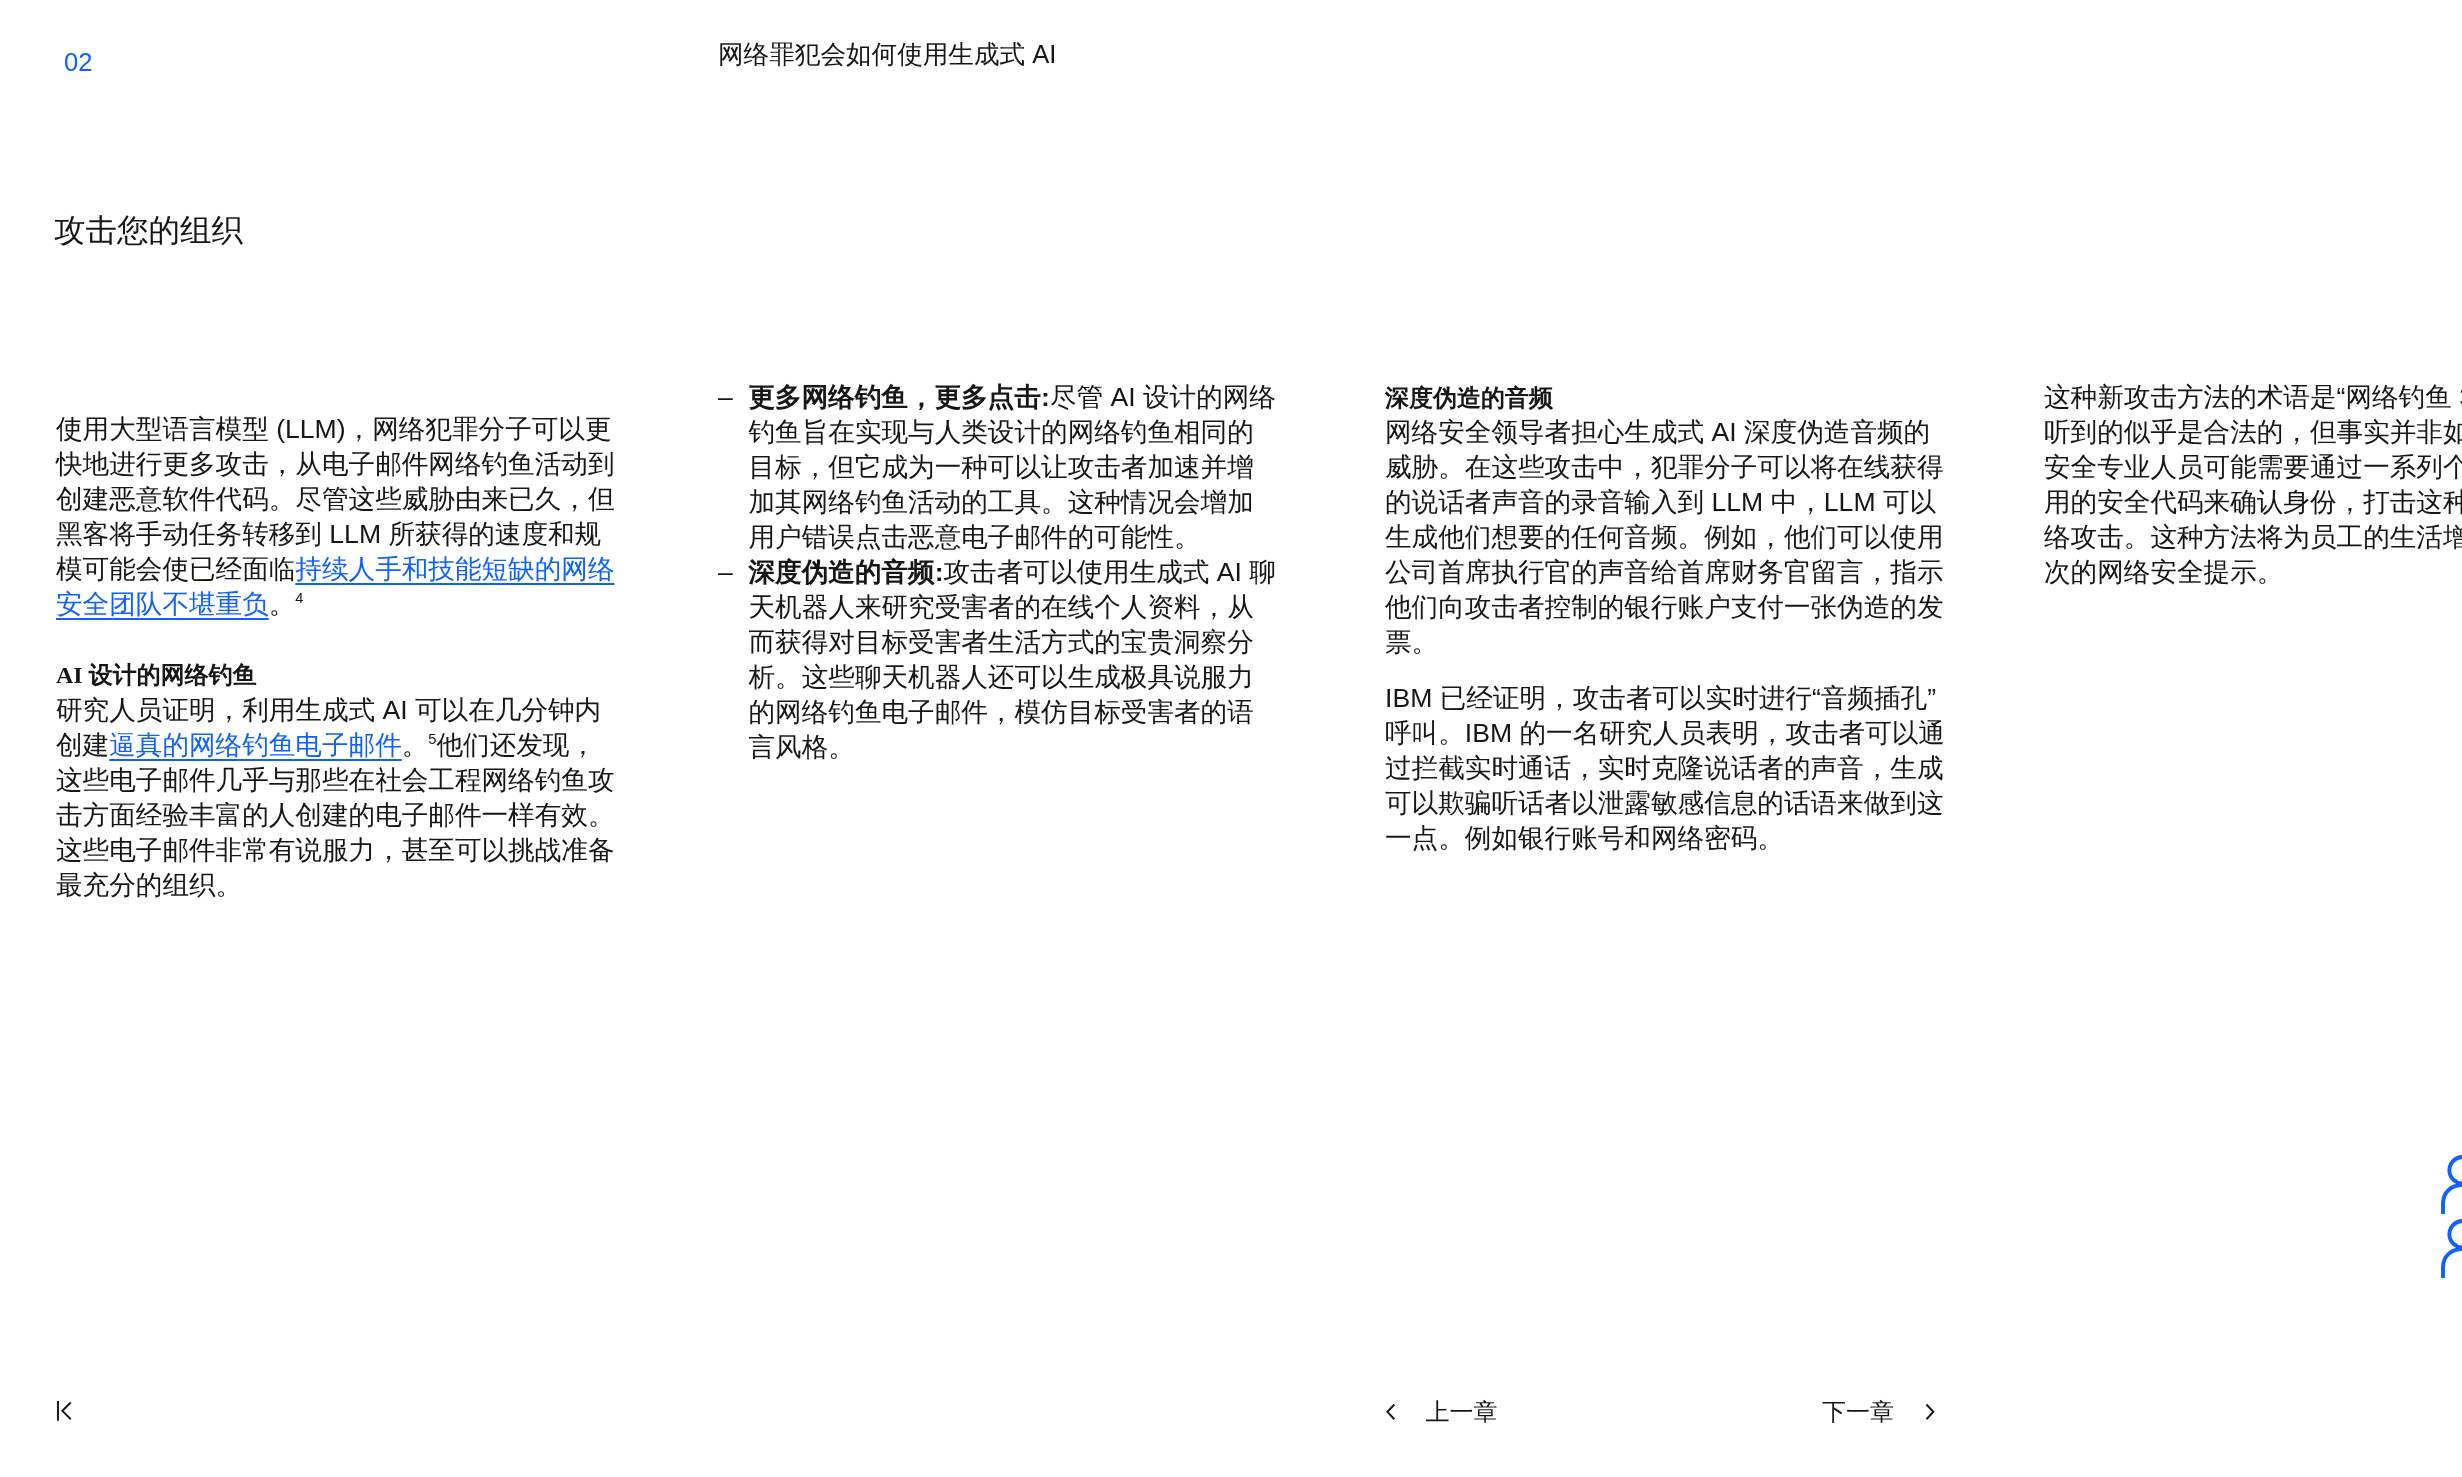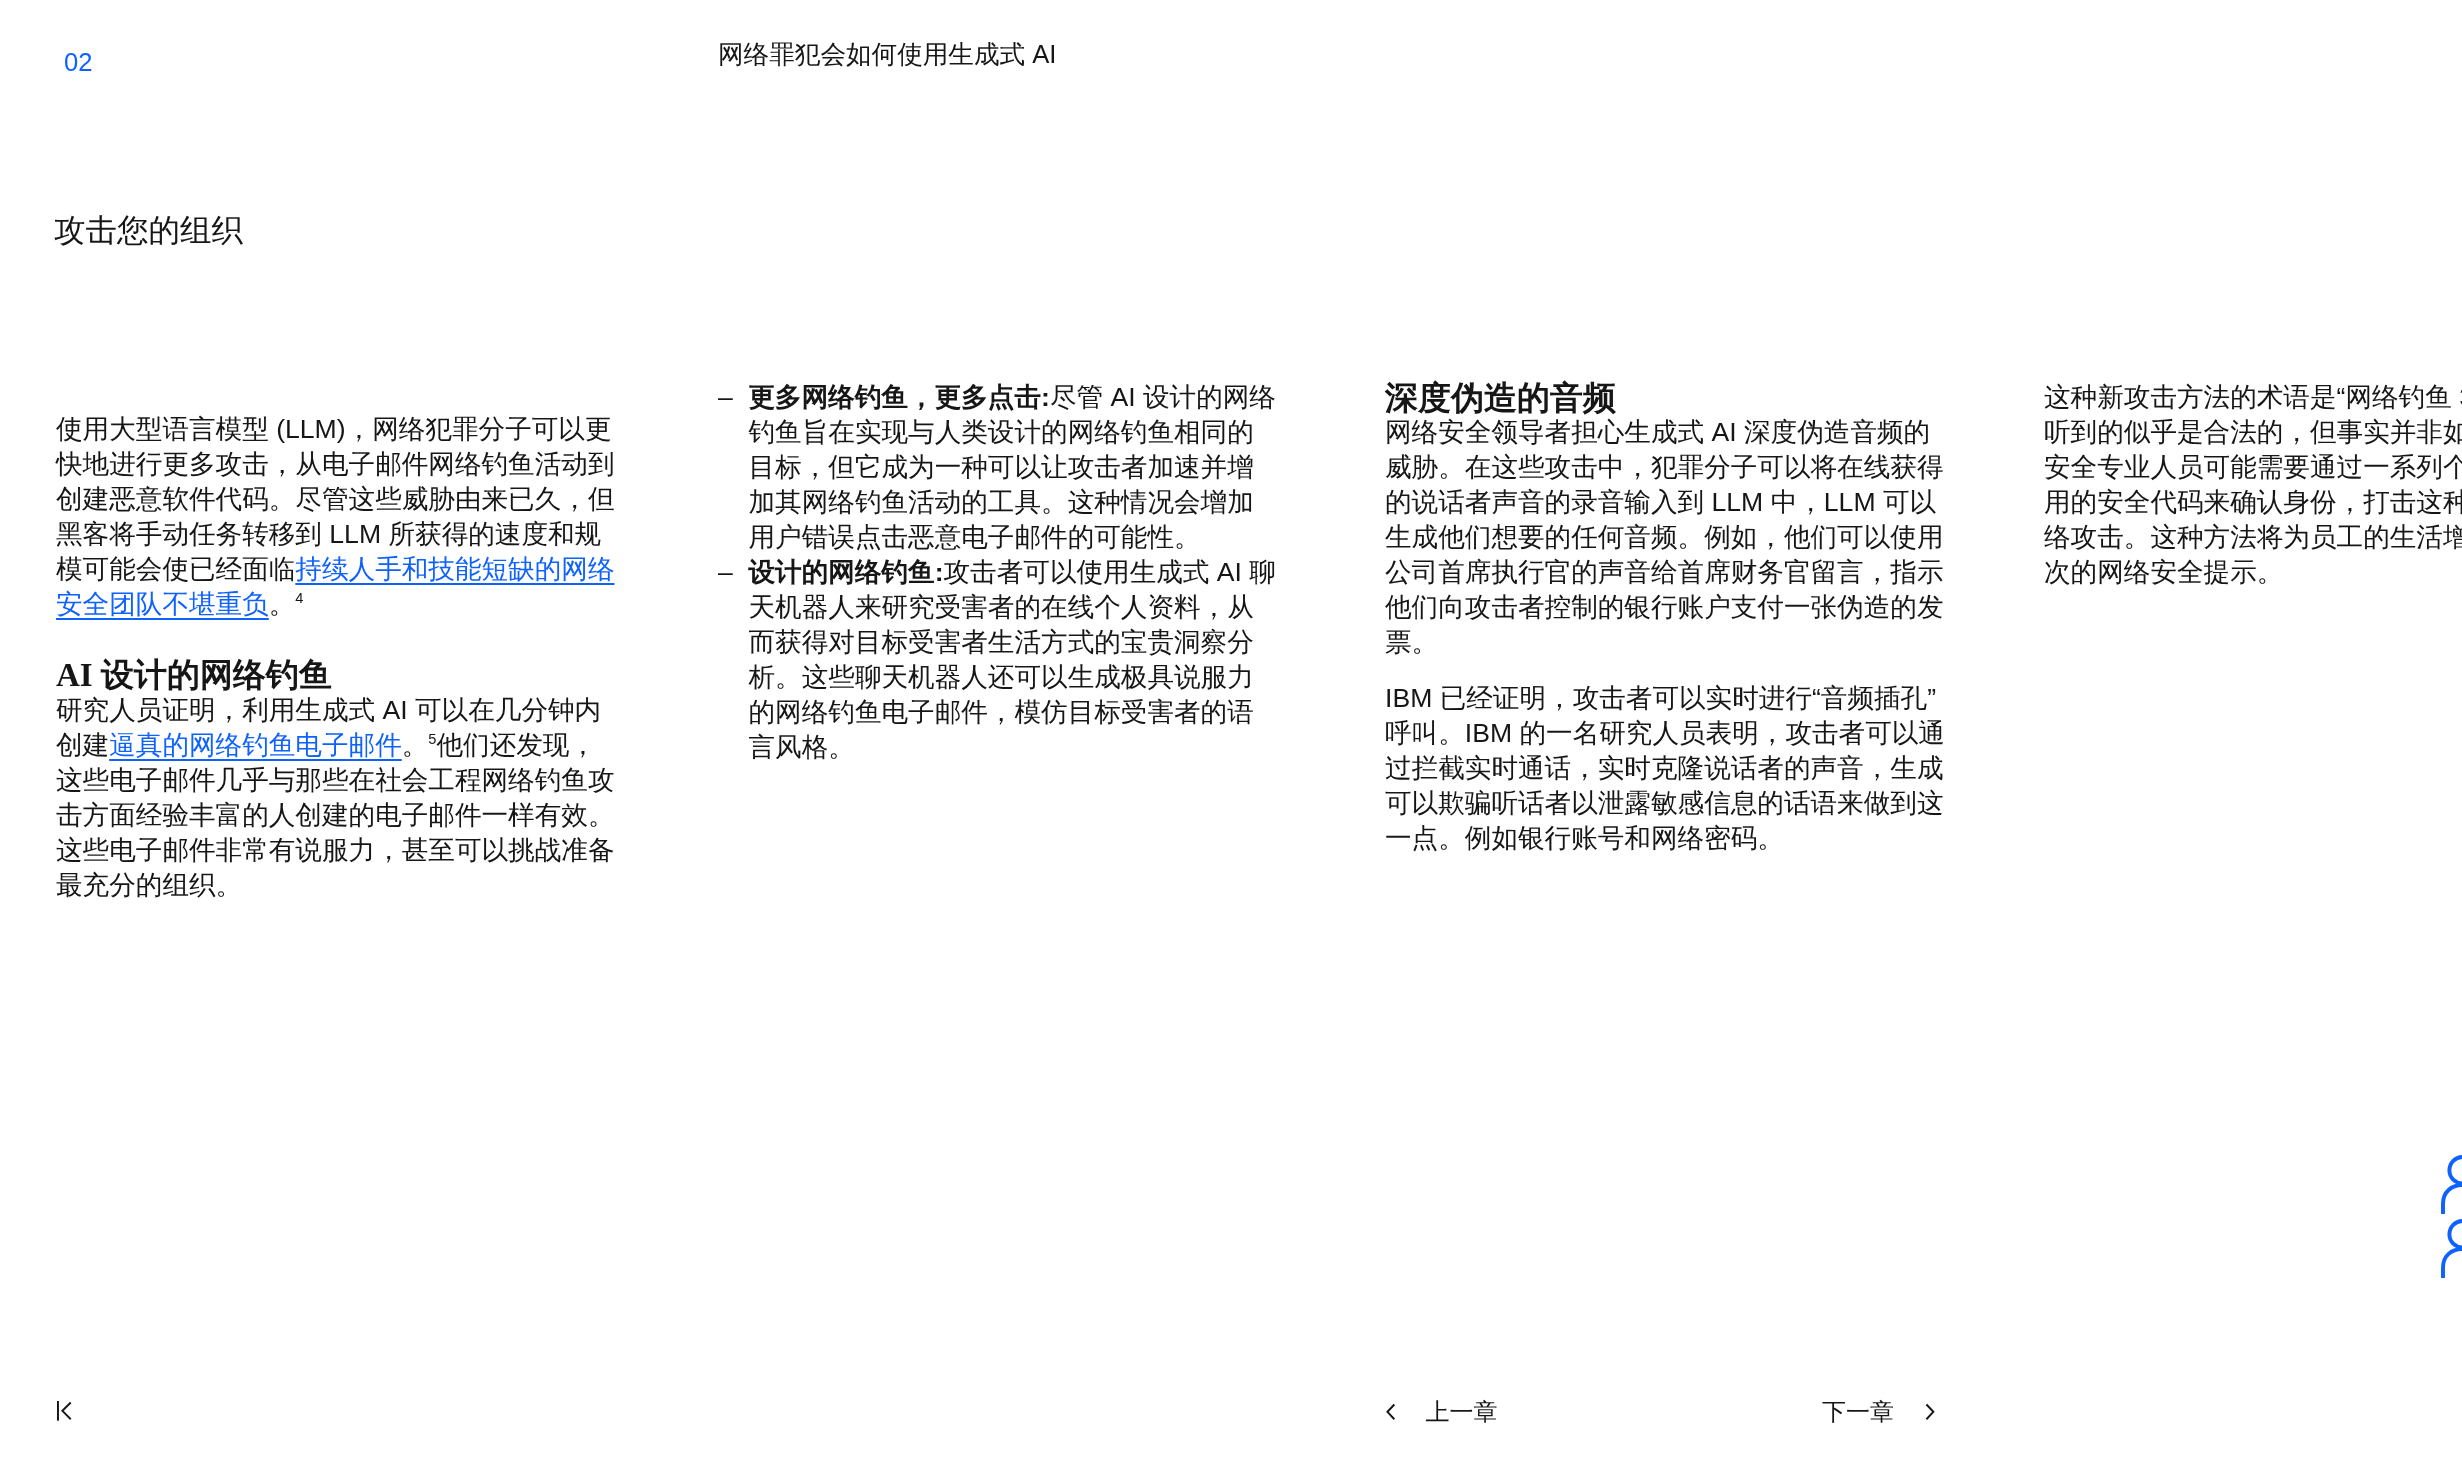--- a/index.html
+++ b/index.html
@@ -10,21 +10,21 @@
   }
   
   .chapter-num { position:absolute; left:56px; top:48px; font-size:25.6px; line-height:29.5px; color:var(--accent,#0f62fe);margin-left:8px; }
   .doc-title   { position:absolute; left:718px; top:32px; font-size:25.6px; line-height:29.5px; color:var(--text,#161616);margin-top:8px; }
   .section-title { position:absolute; left:54px; top:191px; font-size:31.5px; line-height:36px; font-weight:300; color:var(--text,#161616); }
 
   
   .col { position:absolute; top:380px; font-size:26.6px; line-height:35px; }
   .col p { margin:0; }
   .col .para-gap { margin-top:21px; }
-  .col h3 { margin:0; font-size:33px; line-height:35px; font-weight:700; }
+  .col h3 { margin:0; font-size:24px; line-height:35px; font-weight:700; }
   .col h3.h-mid { margin-top:36px;font-family:Liberation Serif, serif; }
   .col-1 { left:56px;  width:561px;margin-top:32px; }
   .col-2 { left:718px; width:561px; }
   .col-3 { left:1385px; width:566px; }
   .col-4 { left:2044px; width:556px; }
 
   .bullet { position:relative; padding-left:30.5px; }
   .bullet .dash { position:absolute; left:0; top:0; }
   .b-label { font-weight:700; }
 
@@ -66,21 +66,21 @@
     </p>
   </div>
 
   <div class="col col-2">
     <div class="bullet">
       <span class="dash">–</span>
       <span class="b-label">更多网络钓鱼，更多点击:</span><span>尽管 AI 设计的网络钓鱼旨在实现与人类设计的网络钓鱼相同的目标，但它成为一种可以让攻击者加速并增加其网络钓鱼活动的工具。这种情况会增加用户错误点击恶意电子邮件的可能性。</span>
     </div>
     <div class="bullet">
       <span class="dash">–</span>
-      <span class="b-label">设计的网络钓鱼:</span><span>攻击者可以使用生成式 AI 聊天机器人来研究受害者的在线个人资料，从而获得对目标受害者生活方式的宝贵洞察分析。这些聊天机器人还可以生成极具说服力的网络钓鱼电子邮件，模仿目标受害者的语言风格。</span>
+      <span class="b-label">深度伪造的音频:</span><span>攻击者可以使用生成式 AI 聊天机器人来研究受害者的在线个人资料，从而获得对目标受害者生活方式的宝贵洞察分析。这些聊天机器人还可以生成极具说服力的网络钓鱼电子邮件，模仿目标受害者的语言风格。</span>
     </div>
   </div>
 
   <div class="col col-3">
     <h3>深度伪造的音频</h3>
     <p>网络安全领导者担心生成式 AI 深度伪造音频的威胁。在这些攻击中，犯罪分子可以将在线获得的说话者声音的录音输入到 LLM 中，LLM 可以生成他们想要的任何音频。例如，他们可以使用公司首席执行官的声音给首席财务官留言，指示他们向攻击者控制的银行账户支付一张伪造的发票。</p>
     <p class="para-gap">IBM 已经证明，攻击者可以实时进行“音频插孔”呼叫。IBM 的一名研究人员表明，攻击者可以通过拦截实时通话，实时克隆说话者的声音，生成可以欺骗听话者以泄露敏感信息的话语来做到这一点。例如银行账号和网络密码。</p>
   </div>
 
   <div class="col col-4">

